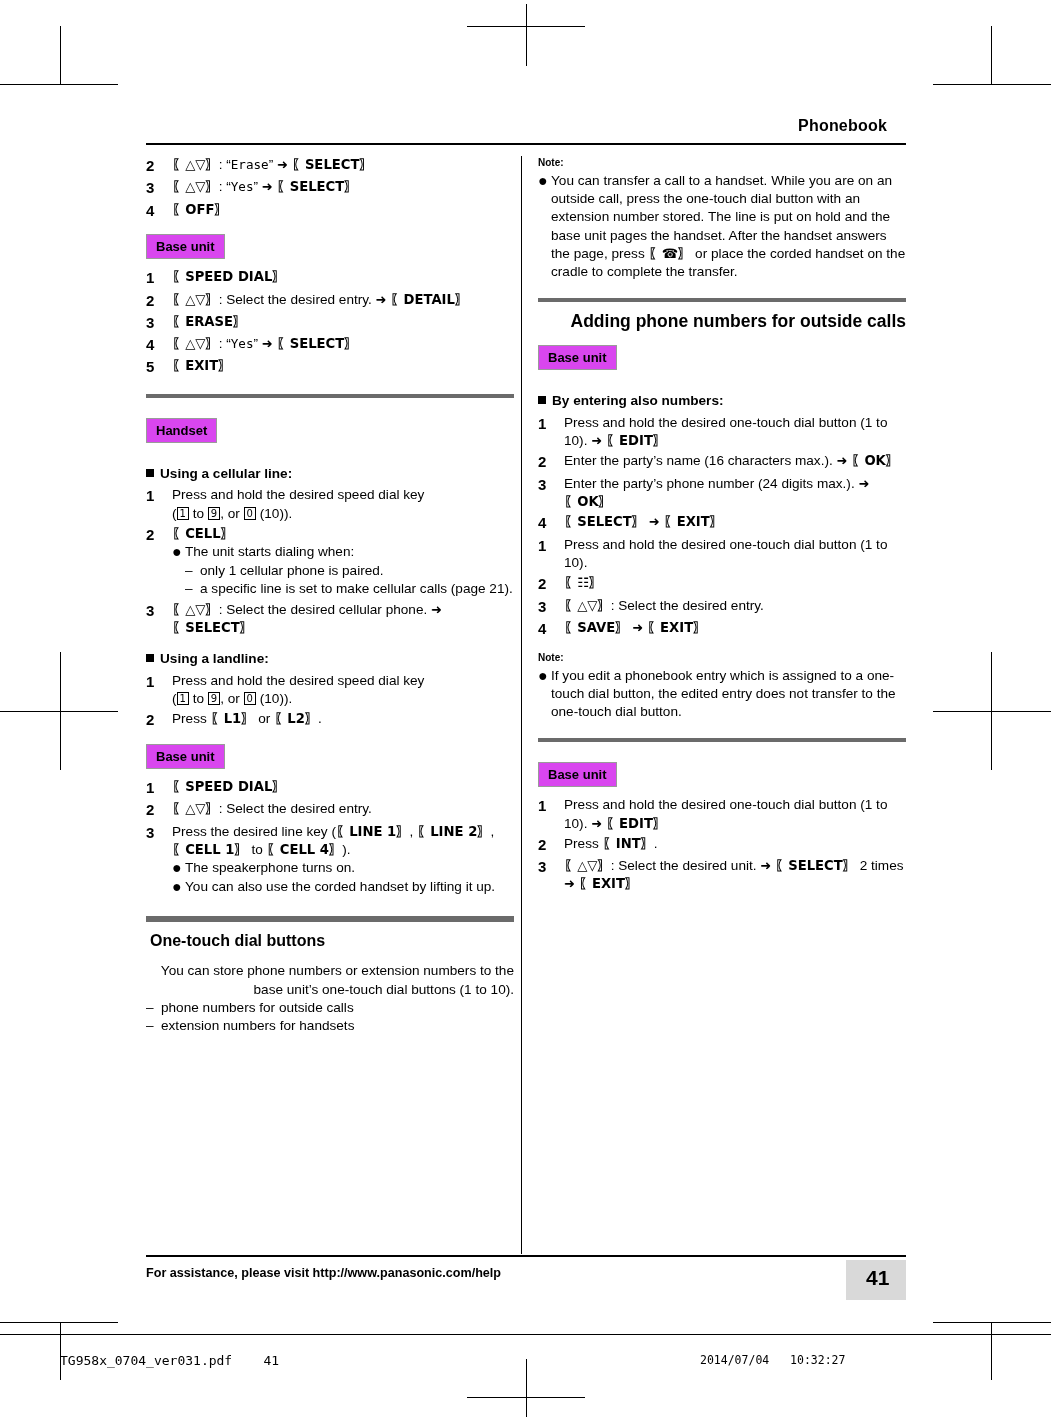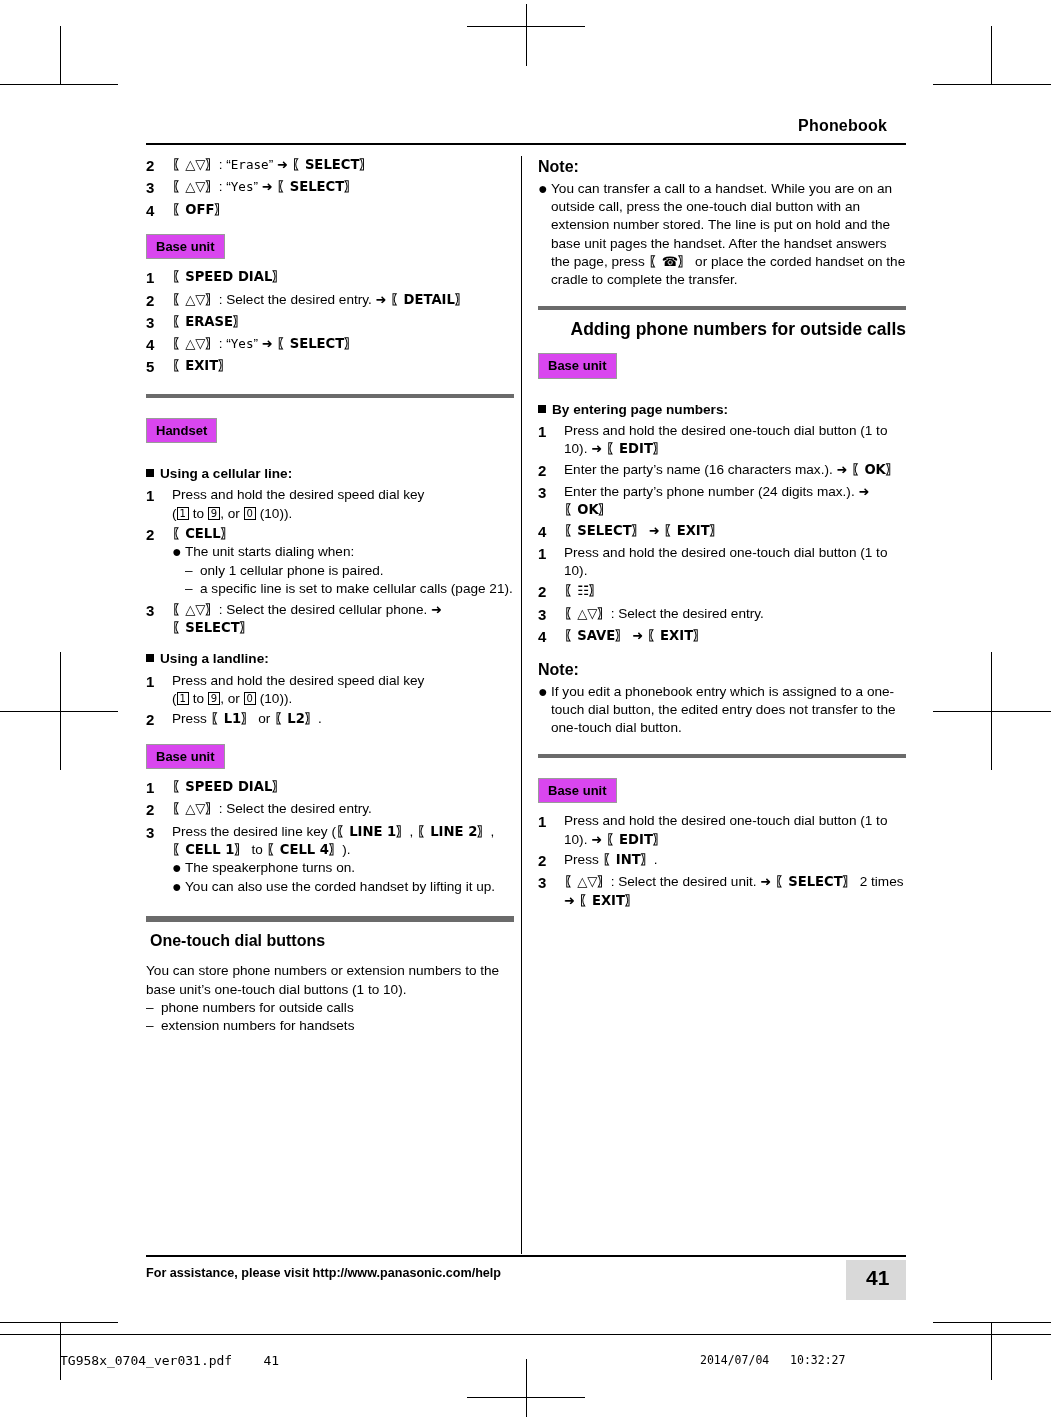--- a/index.html
+++ b/index.html
@@ -158,25 +158,25 @@
 
   .dash {
     display: flex;
     margin-left: 13px;
   }
   .dash .d { flex: 0 0 15px; }
   .dash .txt { flex: 1 1 auto; }
 
   .note-title {
     font-weight: bold;
-    font-size: 16px;
+    font-size: 10px;
     margin-bottom: 2px;
   }
 
-  .para { margin: 0 0 0 0; }
+  .para { margin: 0 0 0 0; text-align: right; }
 
   
   .keycap {
     display: inline-block;
     border: 1px solid #000;
     font-family: "DejaVu Sans", sans-serif;
     font-size: 10px;
     line-height: 11px;
     padding: 0 2px;
     vertical-align: 1px;
@@ -408,21 +408,21 @@
     <div class="bul">
       <div class="dot">●</div>
       <div class="txt"><span>You can transfer a call to a handset. While you are on an outside call, press the one-touch dial button with an extension number stored. The line is put on hold and the base unit pages the handset. After the handset answers the page, press </span><span class="kb">〖☎〗</span><span> or place the corded handset on the cradle to complete the transfer.</span></div>
     </div>
 
     <div class="secbar"></div>
     <h2 class="sec">Adding phone numbers for outside calls</h2>
 
     <div class="labelbox">Base unit</div>
 
-    <div class="sqhead"><span class="sq"></span><span>By entering page numbers:</span></div>
+    <div class="sqhead"><span class="sq"></span><span>By entering also numbers:</span></div>
 
     <div class="step">
       <div class="num">1</div>
       <div class="body"><span>Press and hold the desired one-touch dial button (1 to 10). </span><span class="arrow">➜</span> <span class="kb">〖EDIT〗</span></div>
     </div>
     <div class="step">
       <div class="num">2</div>
       <div class="body"><span>Enter the party’s name (16 characters max.). </span><span class="arrow">➜</span> <span class="kb">〖OK〗</span></div>
     </div>
     <div class="step">

